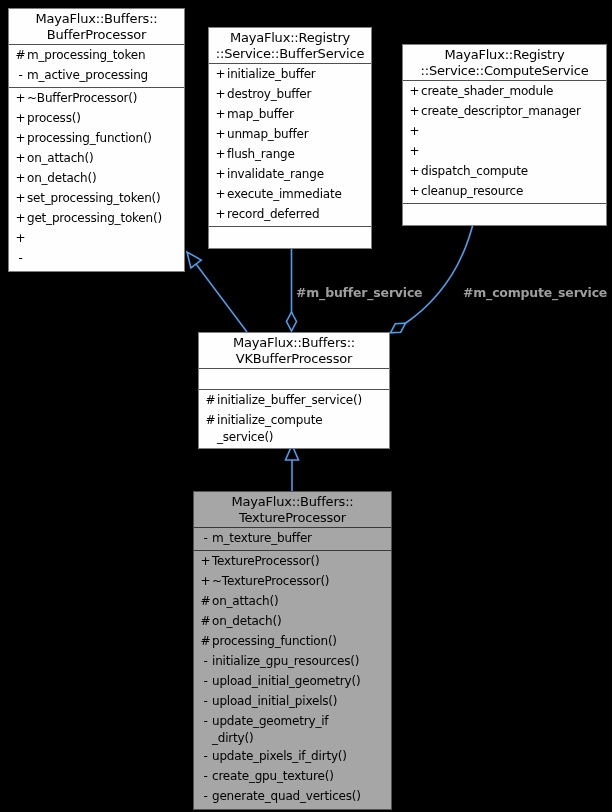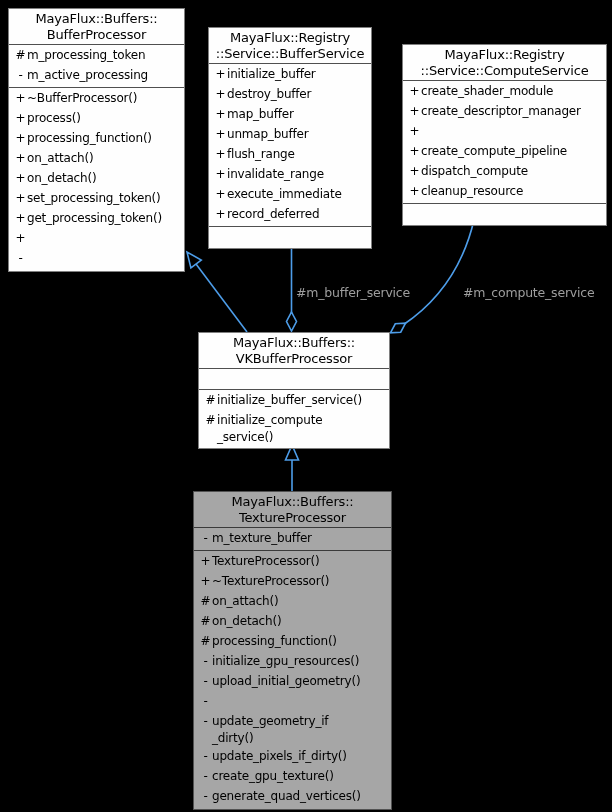--- a/index.html
+++ b/index.html
@@ -51,21 +51,21 @@
   }
   .member-row .mname{
     white-space:pre-line;
     padding-right:2px;
   }
   .sect.attrs{padding:1px 0 1px 0;}
   .sect.methods{padding:1px 0 2px 0;}
   .edge-label{
     position:absolute;
     font-size:12.5px;
-    font-weight:normal;
+    font-weight:bold;
     color:#9e9e9e;
     letter-spacing:-0.2px;
     white-space:nowrap;
   }
 </style>
 </head>
 <body>
 
 <svg id="edge-layer" viewBox="0 0 612 812">
 
@@ -211,21 +211,20 @@
     <span class="vis">+</span>
     <span class="mname">create_descriptor_manager</span>
   </div>
 
   <div class="member-row">
     <span class="vis">+</span>
   </div>
 
   <div class="member-row">
     <span class="vis">+</span>
-    <span class="mname">create_compute_pipeline</span>
   </div>
 
   <div class="member-row">
     <span class="vis">+</span>
     <span class="mname">dispatch_compute</span>
   </div>
 
   <div class="member-row">
     <span class="vis">+</span>
     <span class="mname">cleanup_resource</span>
@@ -292,20 +291,21 @@
     <span class="mname">initialize_gpu_resources()</span>
   </div>
 
   <div class="member-row">
     <span class="vis">-</span>
     <span class="mname">upload_initial_geometry()</span>
   </div>
 
   <div class="member-row">
     <span class="vis">-</span>
+    <span class="mname">upload_initial_pixels()</span>
   </div>
 
   <div class="member-row">
     <span class="vis">-</span>
     <span class="mname">update_geometry_if
 _dirty()</span>
   </div>
 
   <div class="member-row">
     <span class="vis">-</span>

